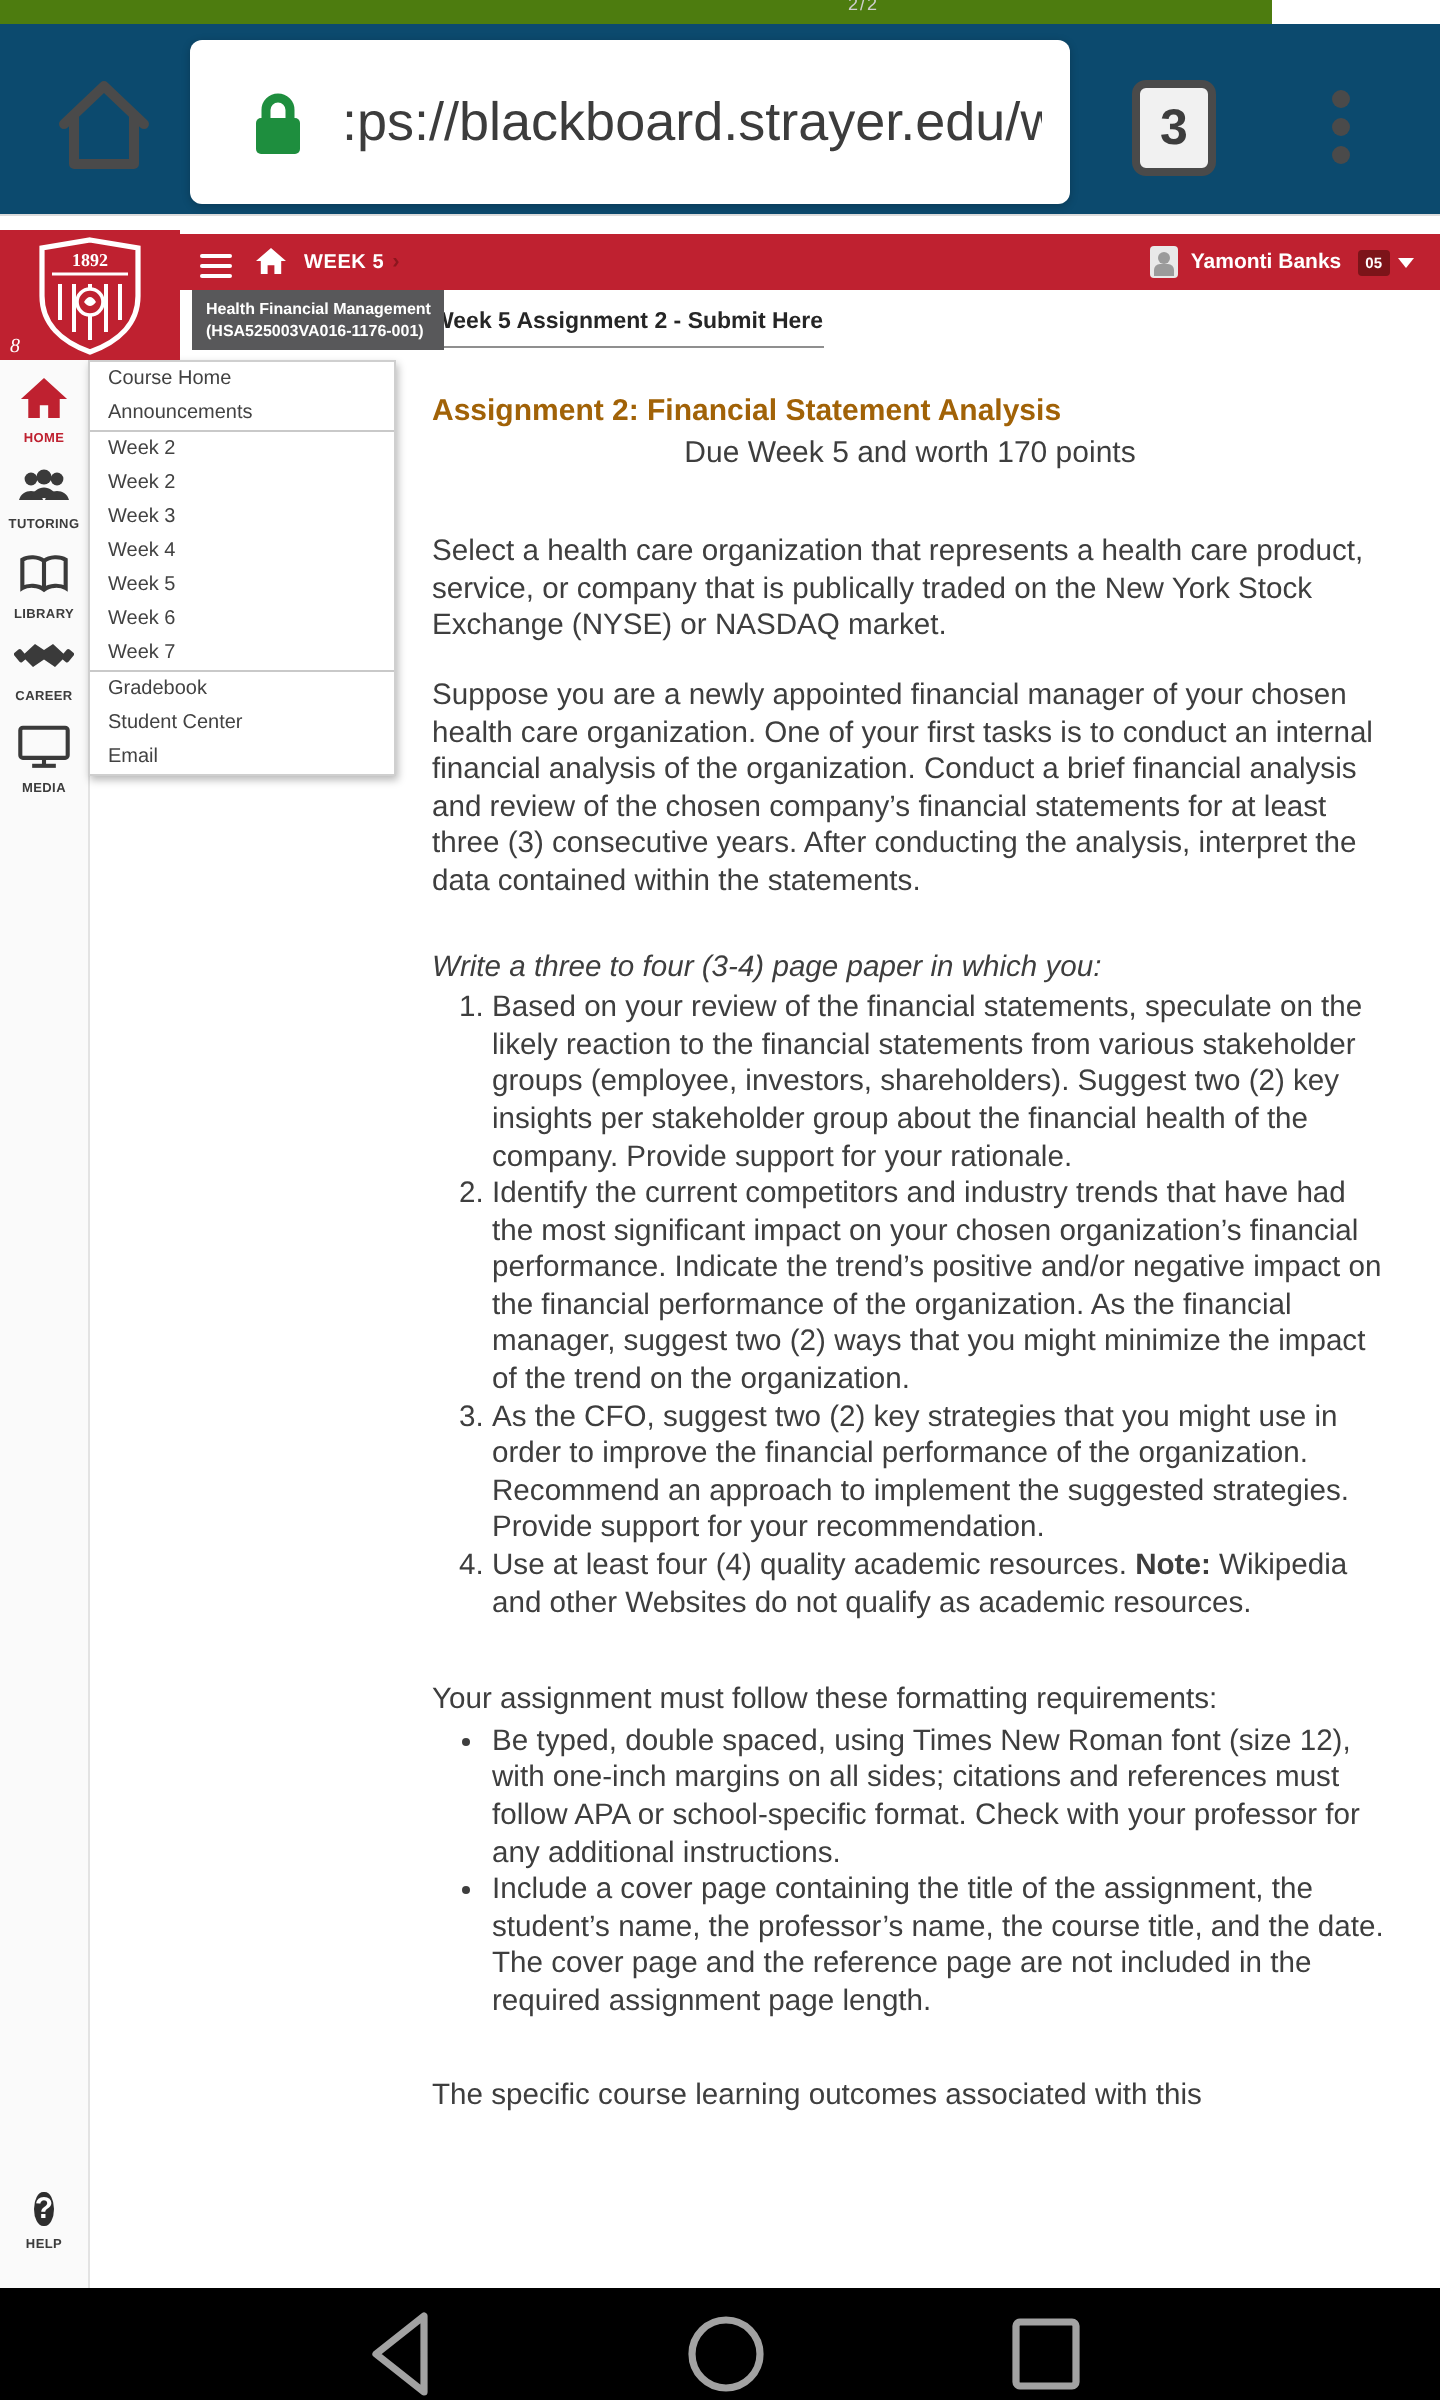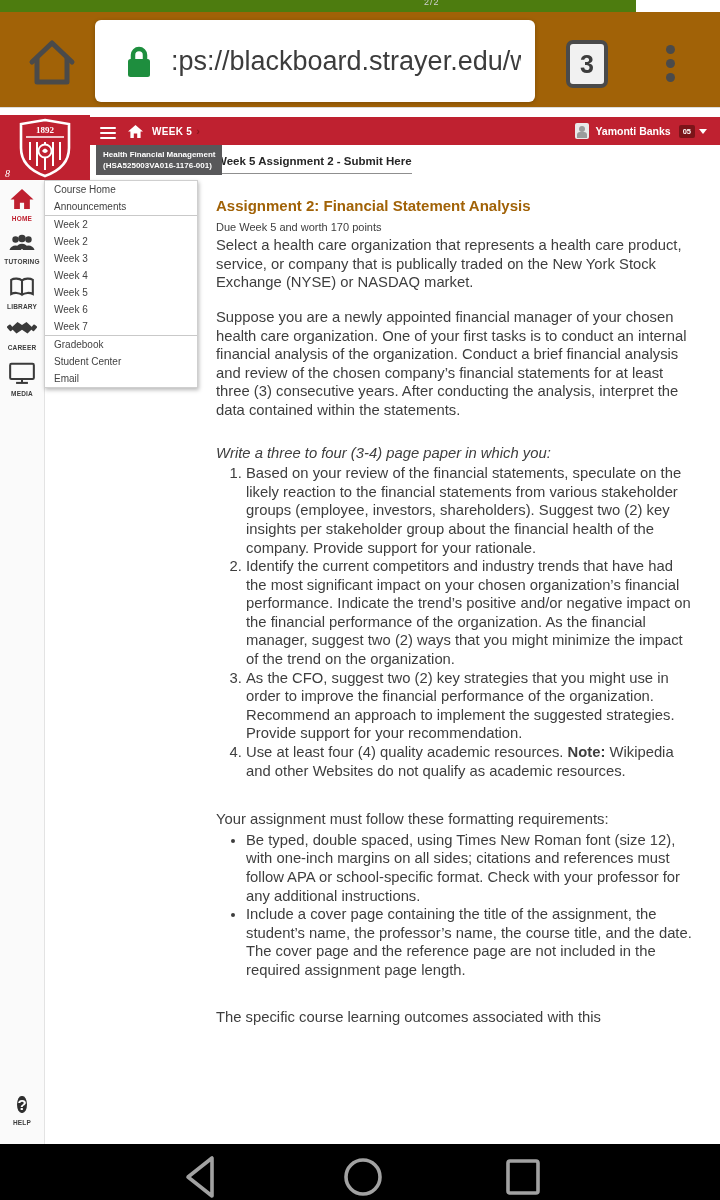--- a/index.html
+++ b/index.html
@@ -5,21 +5,21 @@
   html,body{margin:0;padding:0;}
   body{
     width:720px;height:1200px;position:relative;overflow:hidden;
     background:#ffffff;font-family:"Liberation Sans",sans-serif;
     -webkit-font-smoothing:antialiased;
   }
   
   .status-bar{position:absolute;top:0;left:0;width:636px;height:12px;background:#4d7c0f;z-index:60;overflow:hidden;}
   .status-pager{position:absolute;left:424px;top:-3px;color:#cfcfcf;font-size:9px;letter-spacing:1px;}
   
-  .browser-bar{position:absolute;top:12px;left:0;width:720px;height:95px;background:#a16207;border-bottom:1px solid #dcdcdc;z-index:50;}
+  .browser-bar{position:absolute;top:12px;left:0;width:720px;height:95px;background:#0c4a6e;border-bottom:1px solid #dcdcdc;z-index:50;}
   .home-btn{position:absolute;left:26px;top:22px;width:52px;height:56px;}
   .url-bar{position:absolute;left:95px;top:8px;width:440px;height:82px;background:#ffffff;border-radius:6px;box-shadow:0 1px 4px rgba(0,0,0,.22);}
   .lock-icon{position:absolute;left:28px;top:23px;}
   .url-text{position:absolute;left:76px;top:0;width:350px;height:82px;line-height:82px;font-size:27px;color:#3c3c3c;white-space:nowrap;overflow:hidden;}
   .tab-btn{position:absolute;left:566px;top:28px;width:34px;height:40px;border:4px solid #4a4a4a;border-radius:7px;
            font-size:25px;font-weight:bold;color:#3d3d3d;text-align:center;line-height:40px;background:#f1f1f1;}
   .menu-dots{position:absolute;left:666px;top:28px;width:10px;}
   .menu-dots span{display:block;width:9px;height:9px;border-radius:50%;background:#4a4a4a;margin:5px 0;}
   
   .app{position:absolute;top:107px;left:0;width:720px;height:1037px;background:#ffffff;overflow:hidden;}
@@ -51,23 +51,23 @@
   
   .menu-panel{position:absolute;left:44px;top:73px;width:152px;background:#ffffff;border:1px solid #cfcfcf;
               box-shadow:1px 2px 4px rgba(0,0,0,.28);z-index:4;}
   .menu-group + .menu-group{border-top:1px solid #c9c9c9;}
   .menu-item{font-size:10px;color:#424242;padding:3px 4px 3px 9px;cursor:pointer;}
   
   .content{position:absolute;left:216px;top:44px;width:478px;font-size:14.8px;line-height:18.6px;color:#3e3e3e;}
   .submit-link{display:inline-block;font-size:11.5px;font-weight:bold;color:#262626;border-bottom:1px solid #8f8f8f;
                padding-bottom:2px;cursor:pointer;}
   .heading{margin-top:22px;font-size:15px;font-weight:bold;color:#a16207;line-height:19px;}
-  .due-line{margin-top:3px;font-size:11px;}
+  .due-line{margin-top:3px;font-size:15px;text-align:center;}
   .para{margin:0;}
-  .para1{}
+  .para1{margin-top:31px;}
   .para2{margin-top:16px;}
   .write-line{margin-top:24px;font-style:italic;}
   ol.num-list{margin:2px 0 0 0;padding-left:30px;}
   ol.num-list li{margin:0;padding:0;}
   .format-line{margin-top:30px;}
   ul.bullet-list{margin:2px 0 0 0;padding-left:30px;}
   ul.bullet-list li{margin:0;padding:0;}
   .partial-line{margin-top:28px;}
   
   .nav-bar{position:absolute;left:0;top:1144px;width:720px;height:56px;background:#000000;z-index:70;}

